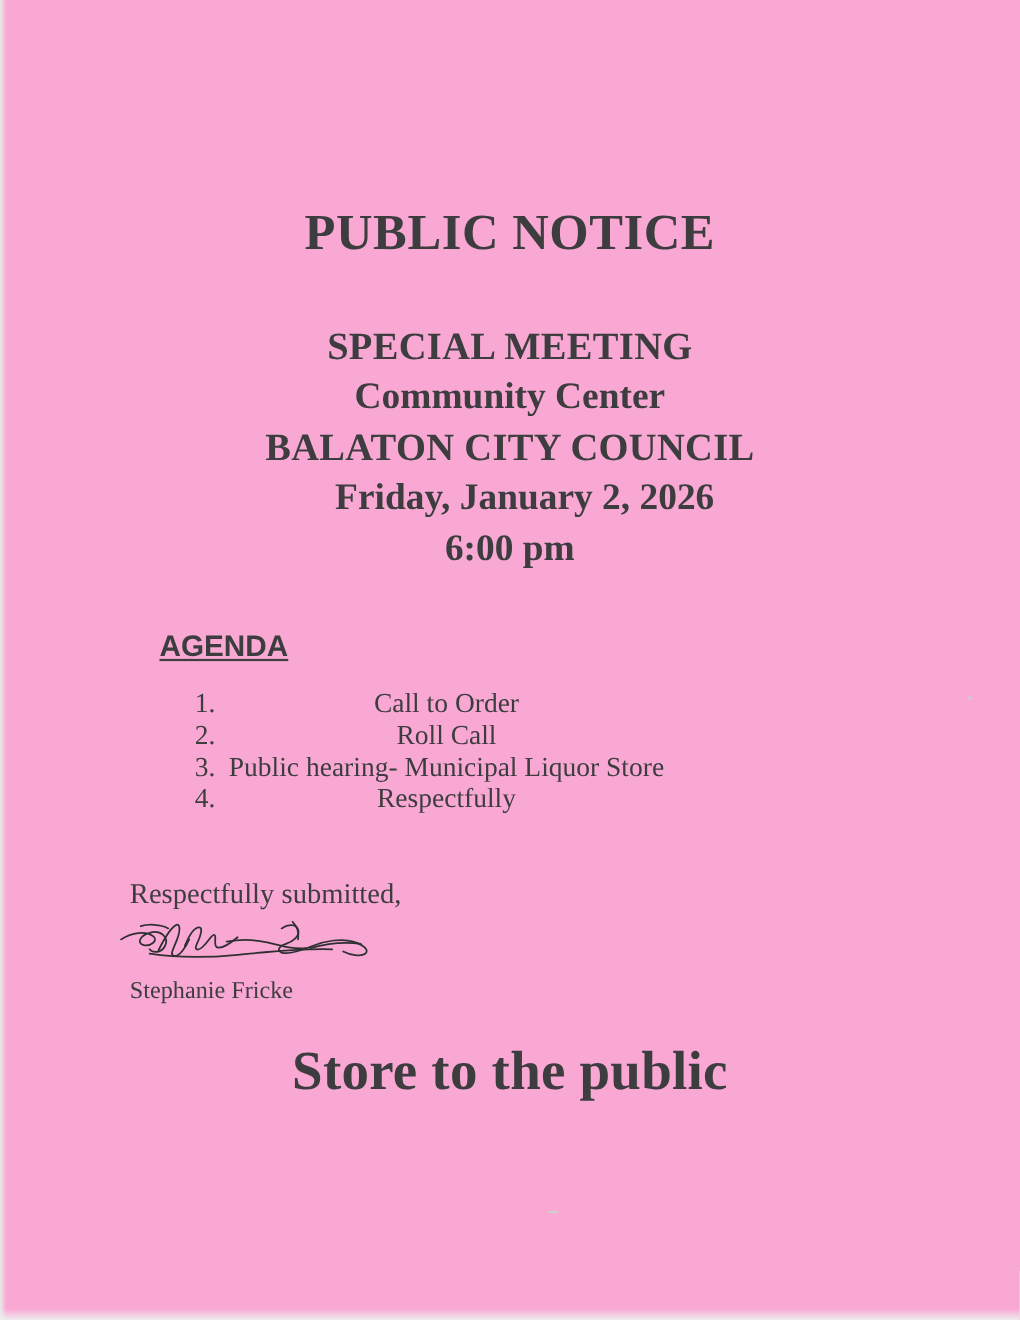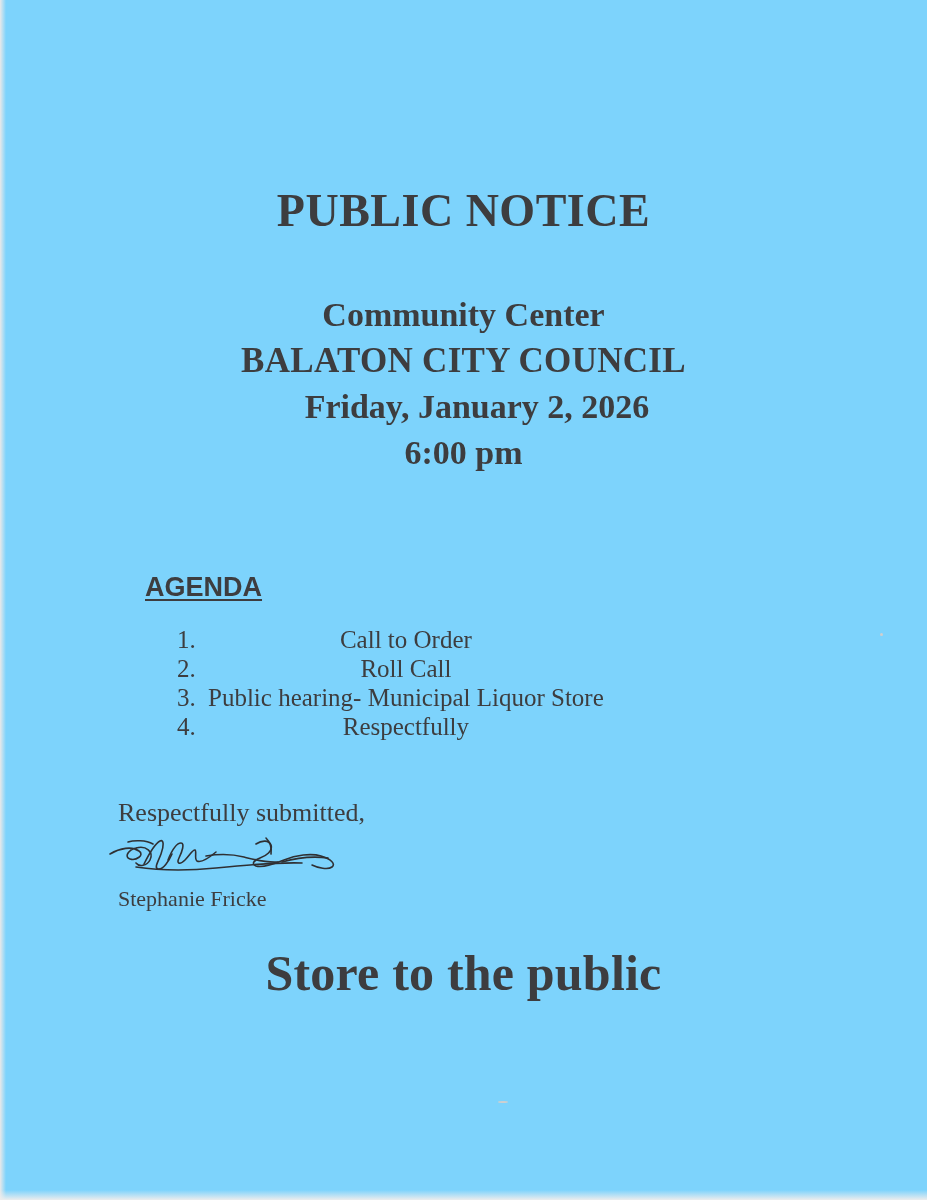--- a/index.html
+++ b/index.html
@@ -13,21 +13,21 @@
     position: relative;
     overflow: hidden;
     font-family: "Liberation Serif", serif;
     color: #3f3f41;
     -webkit-font-smoothing: antialiased;
   }
 
   .page {
     position: absolute;
     inset: 0;
-    background: #7dd3fc;
+    background: #f9a8d4;
   }
 
   
   .scan-edge-left {
     position: absolute;
     left: 0; top: 0; bottom: 0;
     width: 6px;
     background: linear-gradient(to right, #e9e9e9, rgba(255,255,255,0));
     pointer-events: none;
   }
@@ -150,20 +150,21 @@
 
   <div class="scan-edge-left"></div>
   <div class="scan-edge-bottom"></div>
 
   <div class="speck" style="left:880px; top:633px; width:3px; height:3px;"></div>
   <div class="speck" style="left:498px; top:1101px; width:10px; height:2px;"></div>
 
   <div class="doc-title">PUBLIC NOTICE</div>
 
   <div class="meeting-block">
+    <div class="meeting-line line-special">SPECIAL MEETING</div>
     <div class="meeting-line line-venue">Community Center</div>
     <div class="meeting-line line-council">BALATON CITY COUNCIL</div>
     <div class="meeting-line line-date">Friday, January 2, 2026</div>
     <div class="meeting-line line-time">6:00 pm</div>
   </div>
 
   <div class="agenda-heading">AGENDA</div>
 
   <ol class="agenda-list">
     <li>Call to Order</li>

